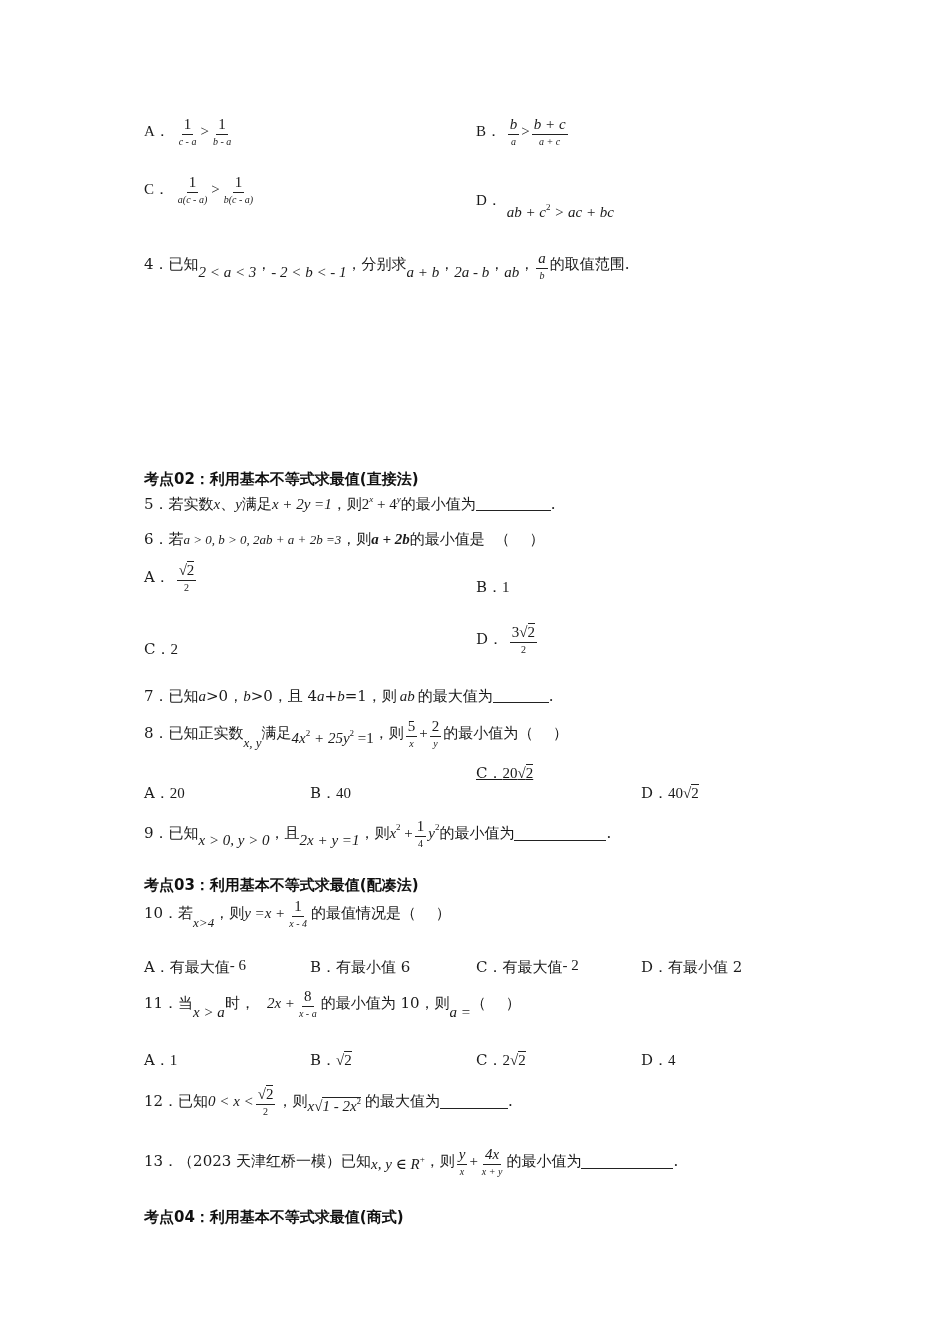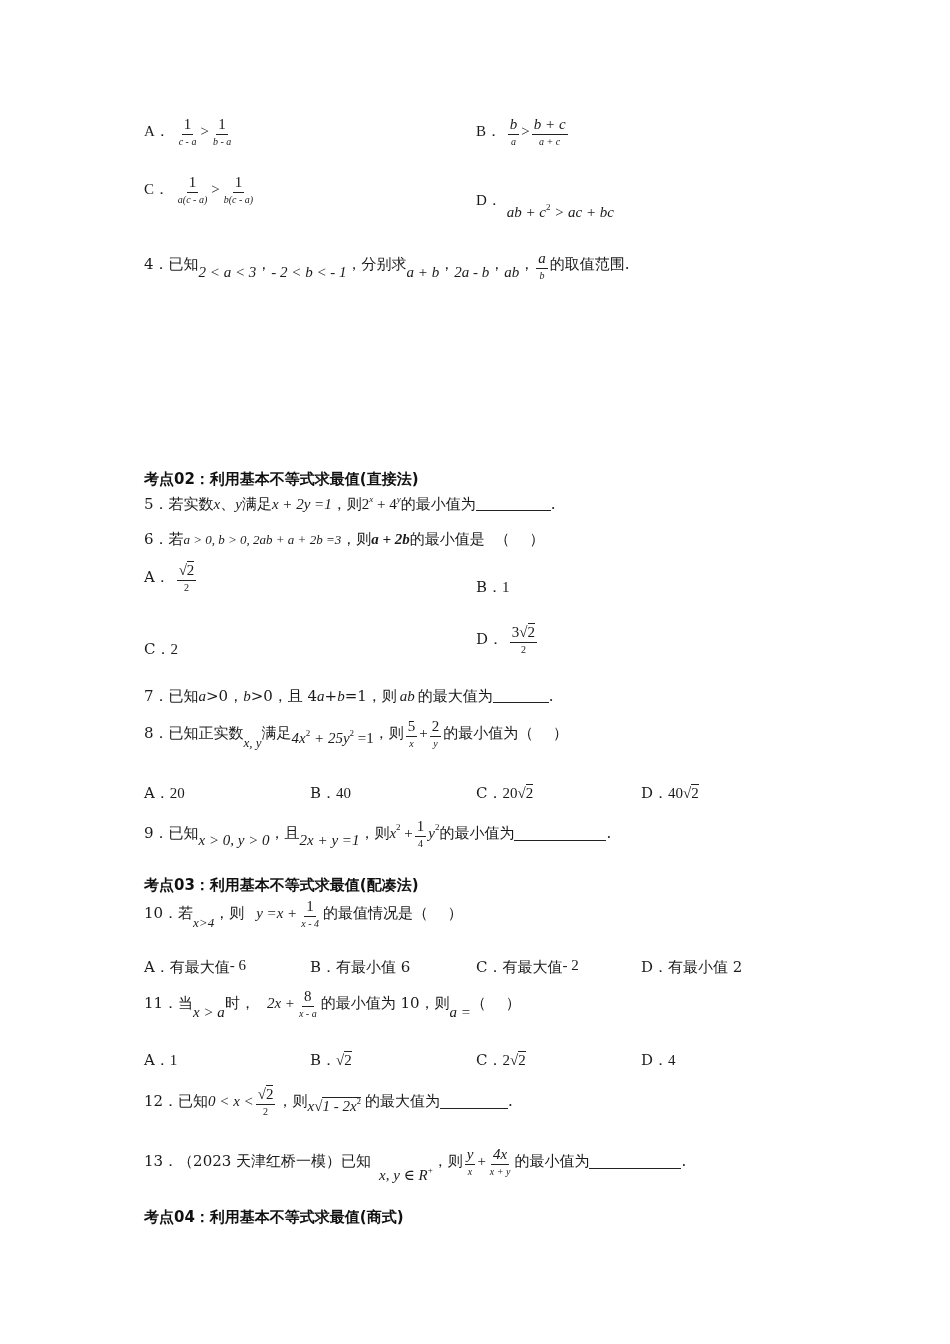--- a/index.html
+++ b/index.html
@@ -101,34 +101,34 @@
   <span style="vertical-align:middle;">8．已知正实数</span><span class="m small" style="position:relative; top:10px;">x, y</span><span style="vertical-align:middle;">满足</span><span class="m" style="position:relative; top:6px;"><span>4x</span><span class="sup mn">2</span><span> + 25y</span><span class="sup mn">2</span><span class="mn"> =1</span></span><span style="vertical-align:middle;">，则</span><span class="frac m">
       <span class="num mn">5</span>
       <span class="den">x</span>
     </span><span class="mn" style="vertical-align:middle;">+</span><span class="frac m">
       <span class="num mn">2</span>
       <span class="den">y</span>
     </span><span style="vertical-align:middle;">的最小值为（　 ）</span>
 </div>
 <div class="abs" style="left:144px; top:784px;"><span>A．</span><span class="mn">20</span></div>
 <div class="abs" style="left:310px; top:784px;"><span>B．</span><span class="mn">40</span></div>
-<div class="abs" style="left:476px; top:784px;"><span>C．</span><span class="mn">20</span><span class="mn">√</span><span class="mn" style="border-top:1px solid #222;">2</span></div>
+<div class="abs" style="left:476px; top:764px;text-decoration:underline;"><span>C．</span><span class="mn">20</span><span class="mn">√</span><span class="mn" style="border-top:1px solid #222;">2</span></div>
 <div class="abs" style="left:641px; top:784px;"><span>D．</span><span class="mn">40</span><span class="mn">√</span><span class="mn" style="border-top:1px solid #222;">2</span></div>
 
 <div class="abs" style="left:144px; top:818px;">
   <span style="vertical-align:middle;">9．已知</span><span class="m" style="position:relative; top:8px;">x &gt; 0, y &gt; 0</span><span style="vertical-align:middle;">，且</span><span class="m" style="position:relative; top:8px;">2x + y =1</span><span style="vertical-align:middle;">，则</span><span class="m" style="vertical-align:middle;">x</span><span class="sup mn">2</span><span class="mn" style="vertical-align:middle;"> +</span><span class="frac mn">
       <span class="num">1</span>
       <span class="den">4</span>
     </span><span class="m" style="vertical-align:middle;">y</span><span class="sup mn">2</span><span style="vertical-align:middle;">的最小值为</span><span class="blank" style="width:92px; vertical-align:middle;"></span><span style="vertical-align:middle;">.</span>
 </div>
 
 <div class="abs heading" style="left:144px; top:876px;">考点03：利用基本不等式求最值(配凑法)</div>
 
 <div class="abs" style="left:144px; top:898px;">
-  <span style="vertical-align:middle;">10．若</span><span class="m small" style="position:relative; top:10px;">x&gt;4</span><span style="vertical-align:middle;">，则</span><span class="m" style="vertical-align:middle;padding-left:12px;">y =x +</span><span class="frac m">
+  <span style="vertical-align:middle;">10．若</span><span class="m small" style="position:relative; top:10px;">x&gt;4</span><span style="vertical-align:middle;">，则</span><span class="m" style="vertical-align:middle;">y =x +</span><span class="frac m">
       <span class="num mn">1</span>
       <span class="den">x - 4</span>
     </span><span style="vertical-align:middle;">的最值情况是（　 ）</span>
 </div>
 <div class="abs" style="left:144px; top:958px;"><span>A．</span><span>有最大值</span><span class="mn" style="position:relative; top:-2px;">- 6</span></div>
 <div class="abs" style="left:310px; top:958px;"><span>B．</span><span>有最小值 6</span></div>
 <div class="abs" style="left:476px; top:958px;"><span>C．</span><span>有最大值</span><span class="mn" style="position:relative; top:-2px;">- 2</span></div>
 <div class="abs" style="left:641px; top:958px;text-align:center;"><span>D．</span><span>有最小值 2</span></div>
 
 <div class="abs" style="left:144px; top:988px;">
@@ -143,21 +143,21 @@
 <div class="abs" style="left:641px; top:1051px;"><span>D．</span><span class="mn">4</span></div>
 
 <div class="abs" style="left:144px; top:1086px;">
   <span style="vertical-align:middle;">12．已知</span><span class="m" style="vertical-align:middle;">0 &lt; x &lt;</span><span class="frac mn">
       <span class="num"><span>√</span><span style="border-top:1px solid #222;">2</span></span>
       <span class="den">2</span>
     </span><span style="vertical-align:middle;">，则</span><span class="m" style="position:relative; top:6px;"><span>x</span><span class="mn">√</span><span style="border-top:1px solid #222;"><span>1 - 2x</span><span class="sup mn">2</span></span></span><span style="vertical-align:middle; margin-left:4px;">的最大值为</span><span class="blank" style="width:68px; vertical-align:middle;"></span><span style="vertical-align:middle;">.</span>
 </div>
 
 <div class="abs" style="left:144px; top:1146px;">
-  <span style="vertical-align:middle;">13．（2023 天津红桥一模）已知</span><span class="m" style="position:relative; top:15px;margin-left:8px;"><span>x, y ∈ R</span><span class="sup mn">+</span></span><span style="vertical-align:middle;">，则</span><span class="frac m">
+  <span style="vertical-align:middle;">13．（2023 天津红桥一模）已知</span><span class="m" style="position:relative; top:4px;"><span>x, y ∈ R</span><span class="sup mn">+</span></span><span style="vertical-align:middle;">，则</span><span class="frac m">
       <span class="num">y</span>
       <span class="den">x</span>
     </span><span class="mn" style="vertical-align:middle;">+</span><span class="frac m">
       <span class="num">4x</span>
       <span class="den">x + y</span>
     </span><span style="vertical-align:middle;">的最小值为</span><span class="blank" style="width:92px; vertical-align:middle;"></span><span style="vertical-align:middle;">.</span>
 </div>
 
 <div class="abs heading" style="left:144px; top:1208px;">考点04：利用基本不等式求最值(商式)</div>
 

